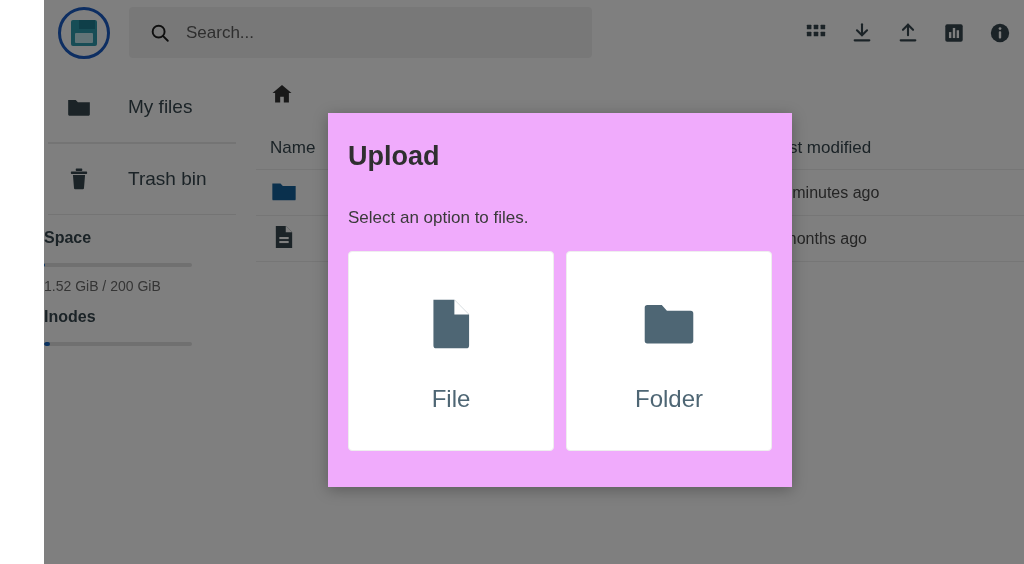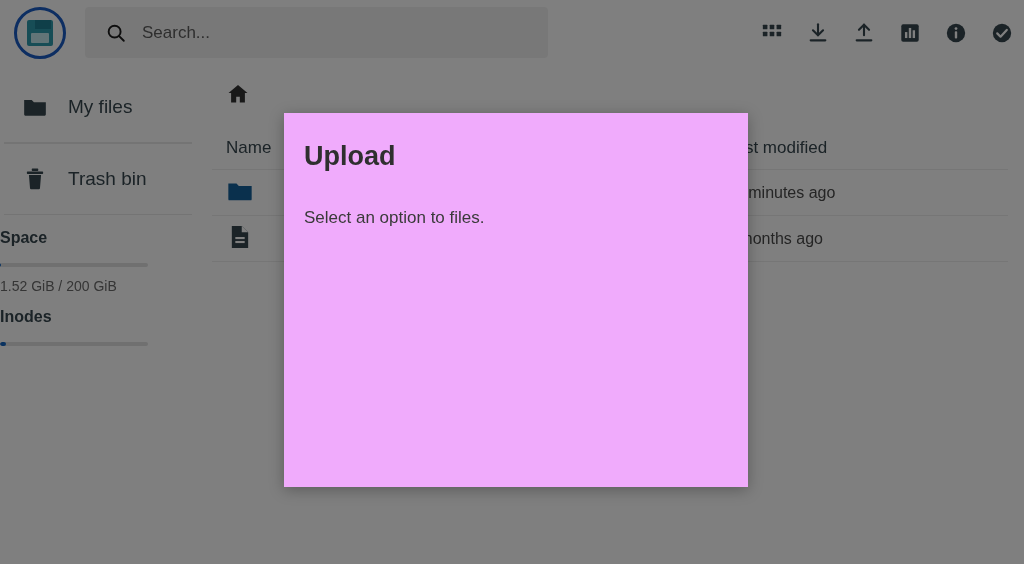--- a/index.html
+++ b/index.html
@@ -7,20 +7,21 @@
     width: 1024px; height: 564px;
     overflow: hidden;
     font-family: "Liberation Sans", sans-serif;
     background: #ffffff;
   }
 
   #app {
     position: relative;
     width: 820px; height: 564px;
     background: #ffffff;
+    margin-left: 44px;
   }
 
   
   .topbar {
     position: absolute; left: 0; top: 0;
     width: 1024px; height: 66px;
     background: #ffffff;
     display: flex; align-items: center;
   }
   .logo-wrap {
@@ -79,20 +80,21 @@
     left: 0; top: 66px;
     width: 196px; height: 498px;
     background: #ffffff;
     padding-top: 6px;
   }
   .side-item {
     height: 70px;
     display: flex; align-items: center;
     padding-left: 22px;
     cursor: pointer;
+    gap: 16px;
   }
   .side-item .sicon { width: 28px; flex: 0 0 28px; display:flex; align-items:center; }
   .side-item .slabel {
     margin-left: 18px;
     font-size: 19px;
     color: #37474f;
   }
   .side-div { height: 1px; background: #e8e8e8; margin: 0 4px; }
 
   .meter-block { padding: 14px 18px 0 0; }
@@ -344,15 +346,35 @@
       </div>
     </div>
   </div>
 
   <div class="overlay"></div>
 
   <div class="modal">
     <div class="modal-title">Upload</div>
     <div class="modal-sub">Select an option to files.</div>
 
+    <div class="opts">
+      <div class="opt">
+        <div class="opt-icon">
+          <svg width="62" height="62" viewBox="0 0 24 24" fill="#4e6674">
+            <path d="M5.2 2.6h8.1L19 8.3v12a1.1 1.1 0 0 1-1.1 1.1H6.3a1.1 1.1 0 0 1-1.1-1.1z"></path>
+            <polygon points="13.3,2.6 19,8.3 13.3,8.3" fill="#ffffff"></polygon>
+          </svg>
+        </div>
+        <div class="opt-label">File</div>
+      </div>
+
+      <div class="opt">
+        <div class="opt-icon">
+          <svg width="62" height="62" viewBox="0 0 24 24" fill="#4e6674">
+            <path d="M2.6 5.6a1 1 0 0 1 1-1h5.6l2 2.3h9.2a1 1 0 0 1 1 1v10.6a1 1 0 0 1-1 1H3.6a1 1 0 0 1-1-1z"></path>
+          </svg>
+        </div>
+        <div class="opt-label">Folder</div>
+      </div>
+    </div>
   </div>
 
 </div>
 
 </body></html>

